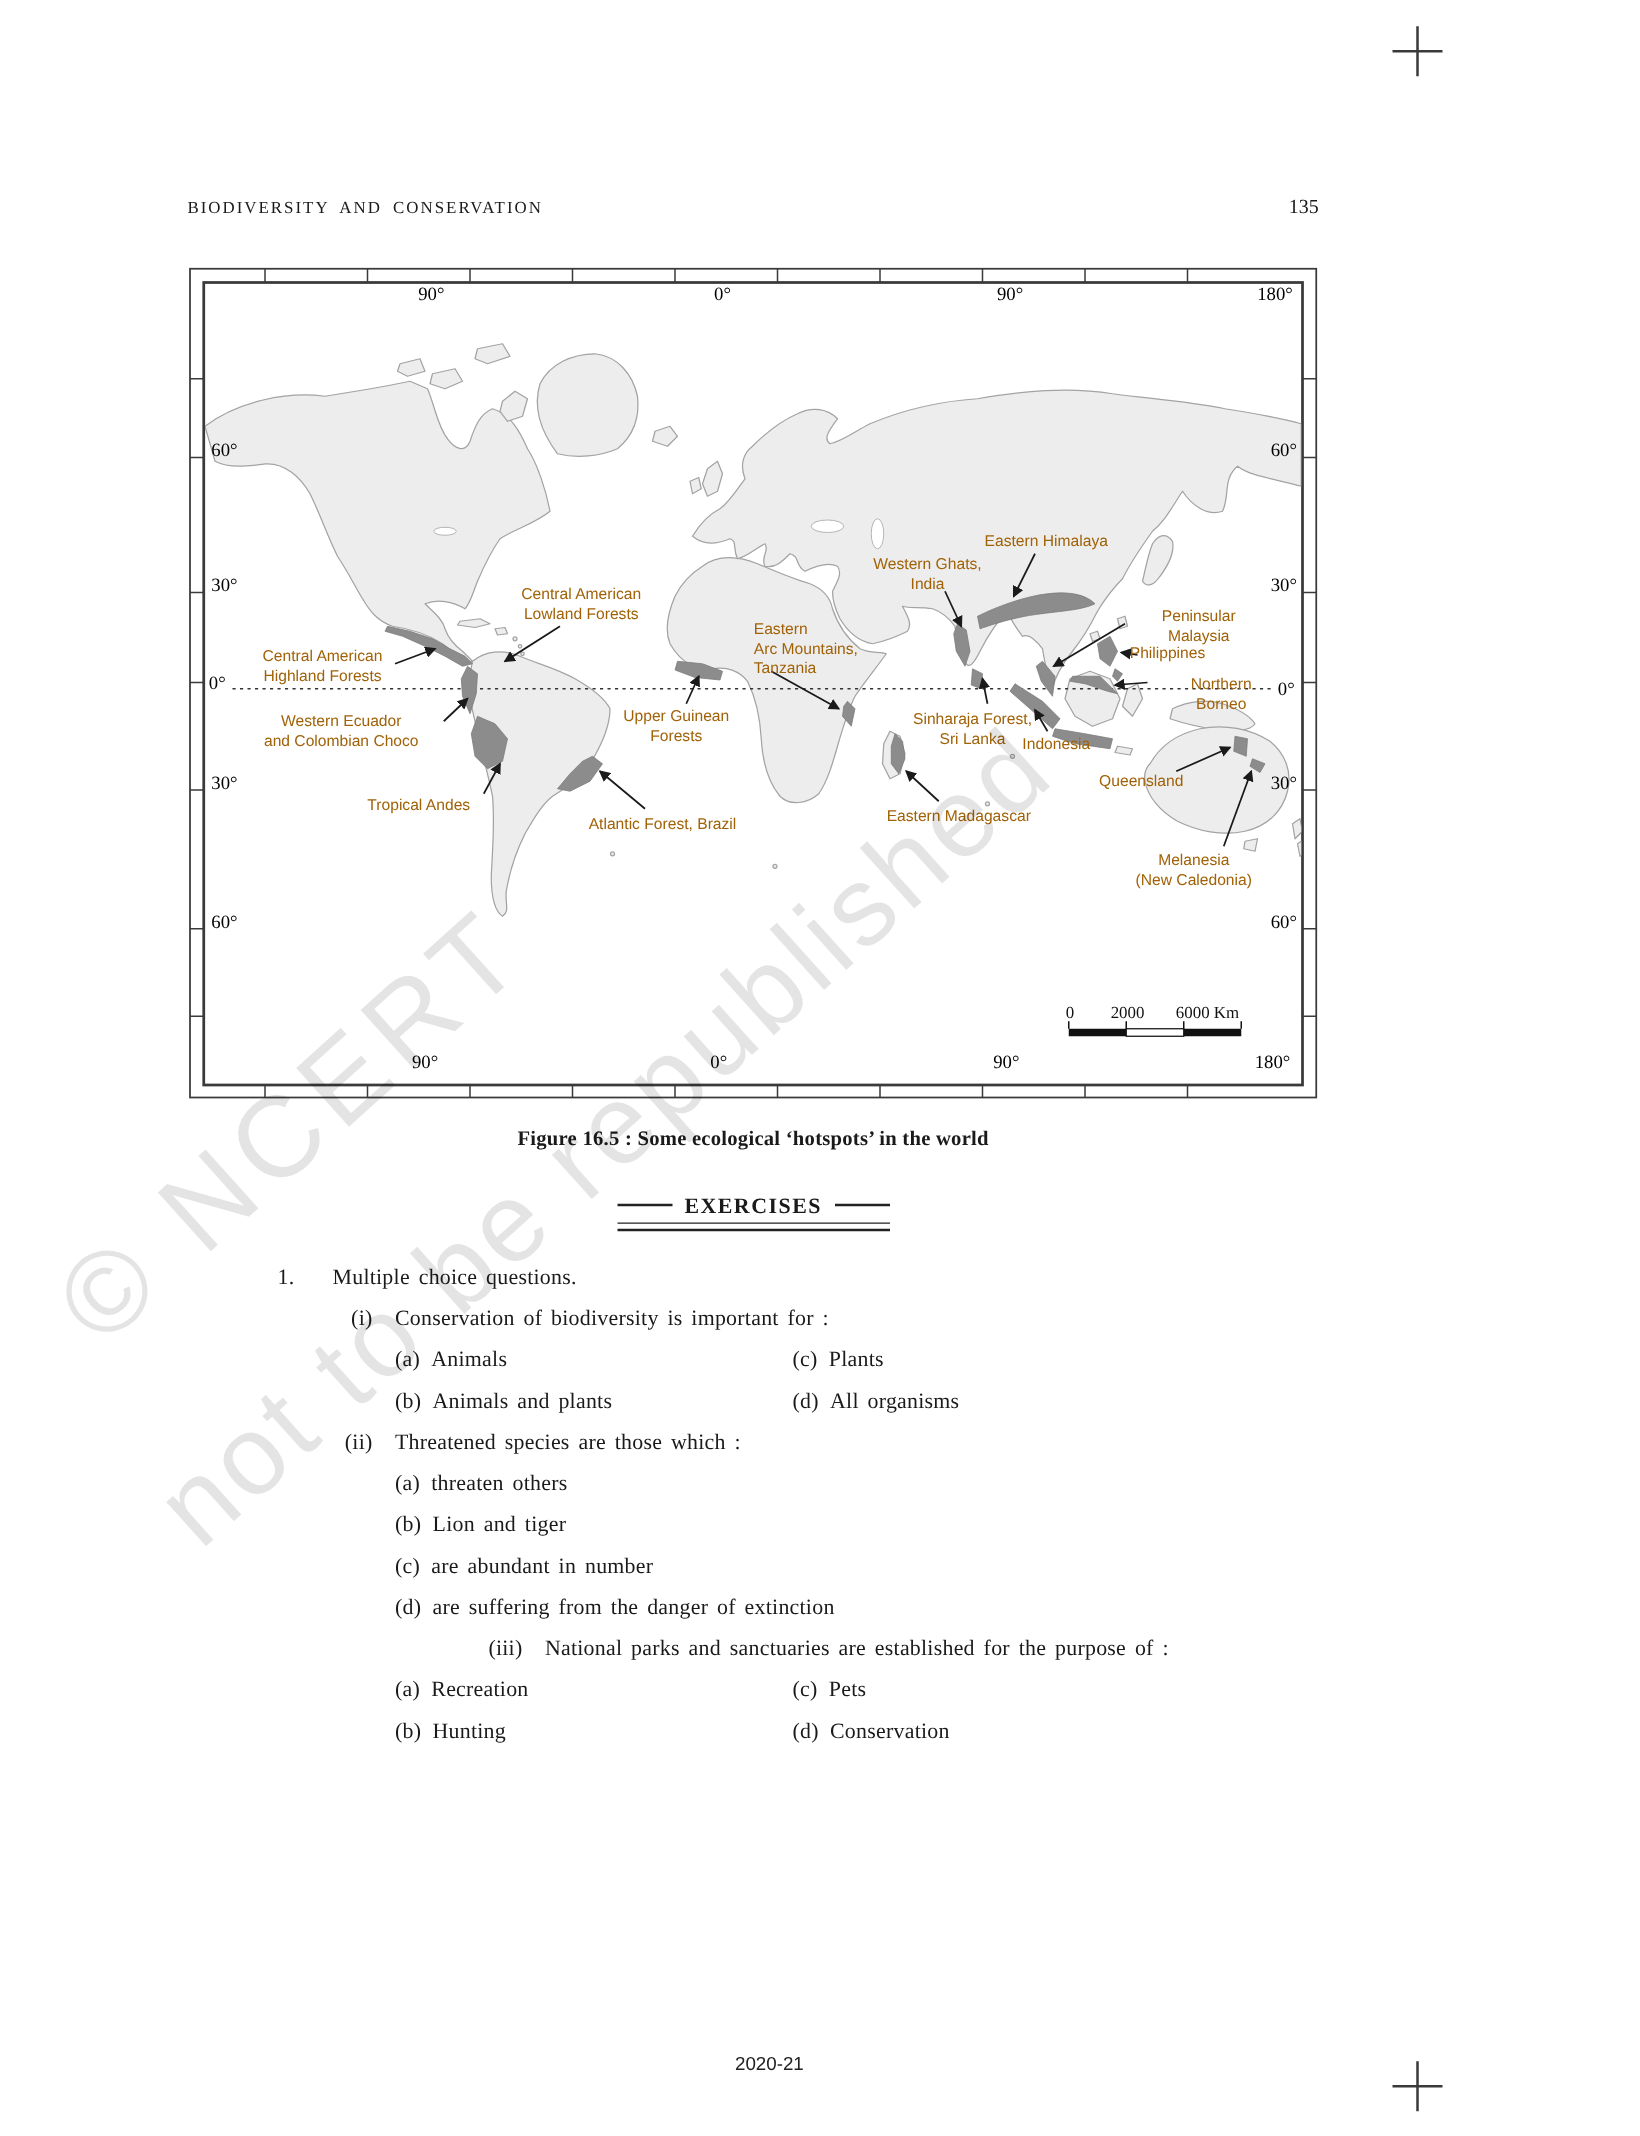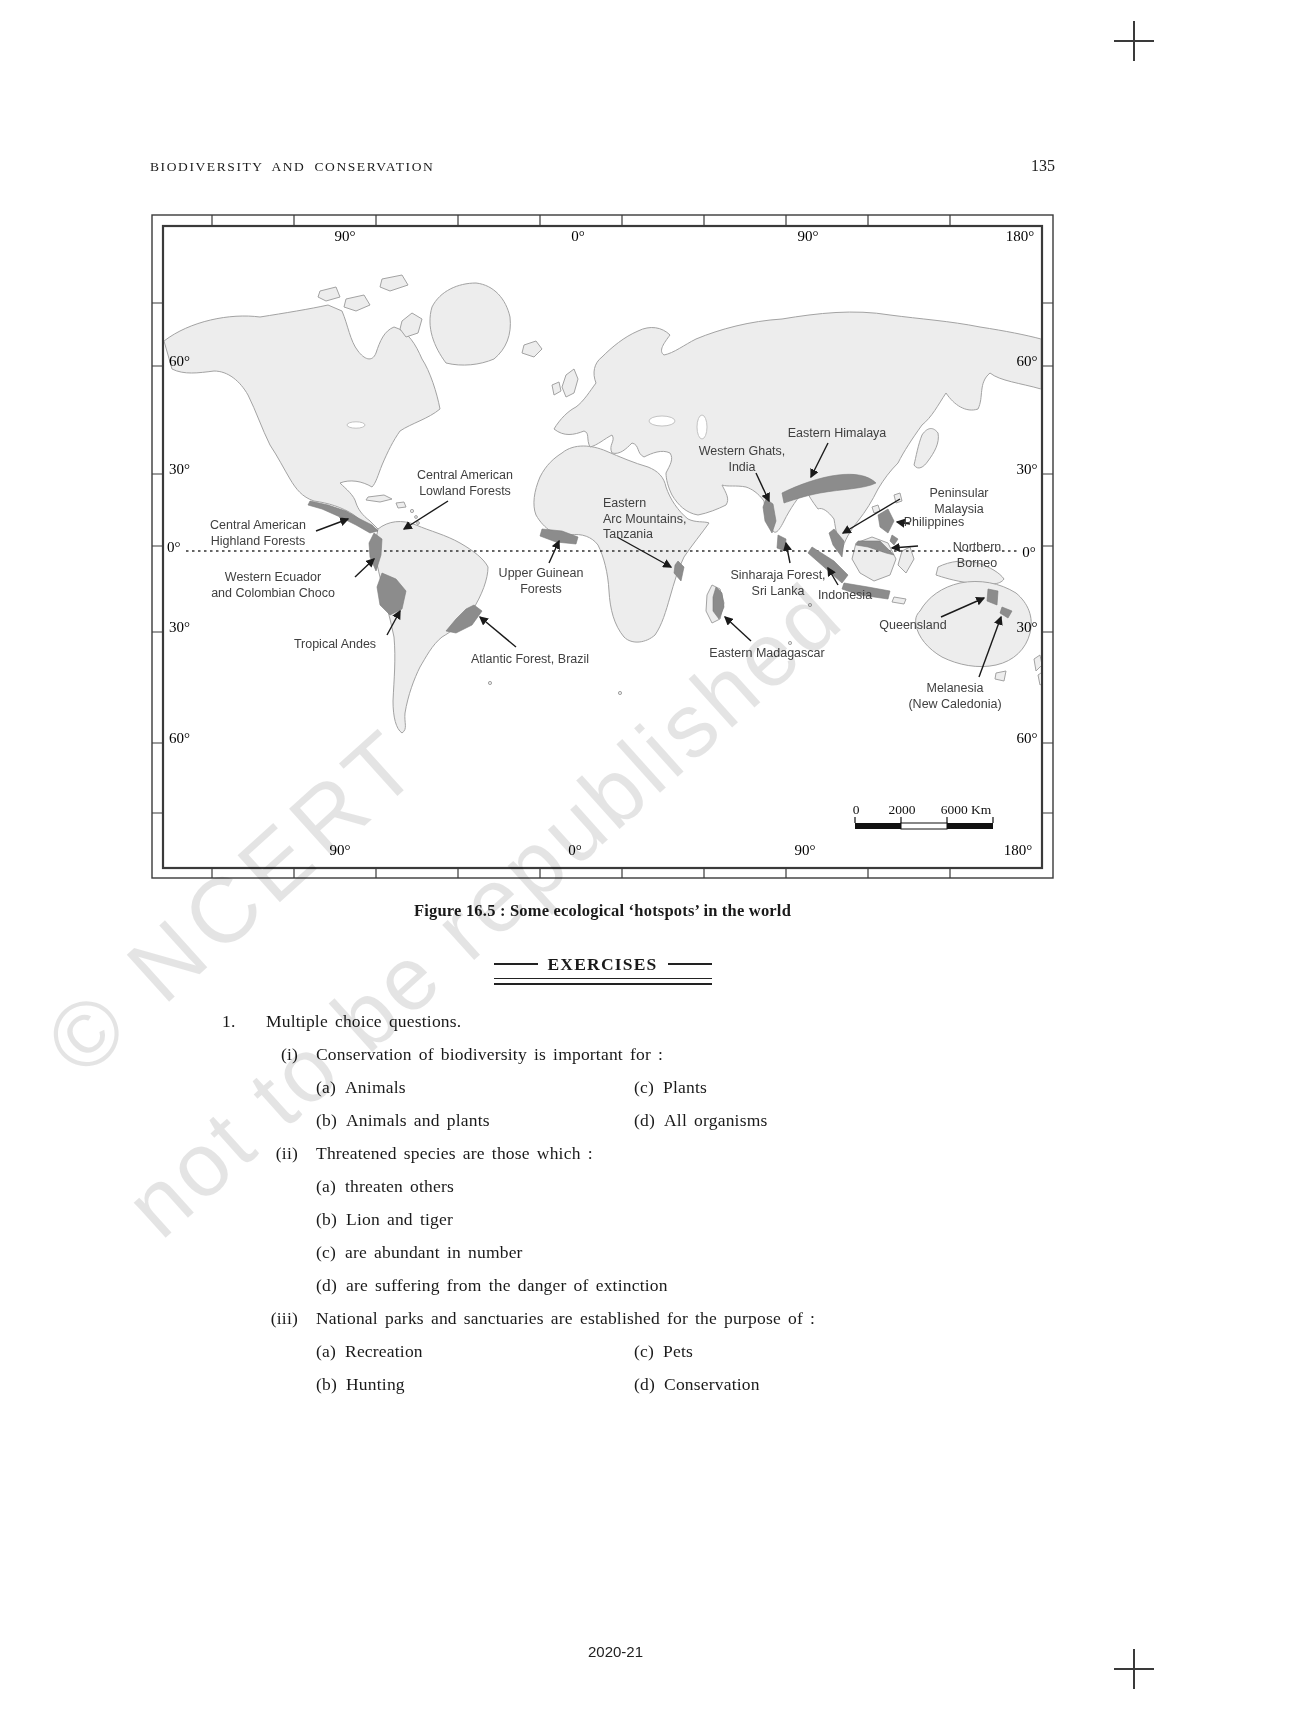--- a/index.html
+++ b/index.html
@@ -11,21 +11,21 @@
   .header{position:absolute;left:150px;top:157px;width:905px;display:flex;justify-content:space-between;align-items:baseline;}
   .header .left{font-size:13.5px;letter-spacing:1.6px;word-spacing:4px;}
   .header .right{font-size:16px;}
   
   .cm{position:absolute;background:#3a3a3a;}
   
   .figure{position:absolute;left:150px;top:213px;width:905px;height:667px;}
   .figure svg{position:absolute;left:0;top:0;}
   .gl{position:absolute;font-size:15px;color:#000000;white-space:nowrap;}
   .gl.cx{transform:translateX(-50%);}
-  .hl{position:absolute;font-family:"Liberation Sans",sans-serif;font-size:12.5px;line-height:15.5px;color:#404040;
+  .hl{position:absolute;font-family:"Liberation Sans",sans-serif;font-size:12.5px;line-height:15.5px;color:#a16207;
       white-space:pre-line;text-align:center;transform:translateX(-50%);}
   .hl.la{transform:none;text-align:left;}
   .scale-label{position:absolute;font-size:13.5px;color:#111;transform:translateX(-50%);white-space:nowrap;}
   .caption{position:absolute;left:150px;top:901px;width:905px;text-align:center;font-weight:bold;font-size:16.5px;letter-spacing:.2px;}
   
   .watermark{position:absolute;left:40px;top:470px;width:1160px;height:860px;pointer-events:none;
      transform:rotate(-42deg);transform-origin:50% 50%;color:rgba(0,0,0,0.105);
      font-family:"Liberation Sans",sans-serif;z-index:6;}
   .watermark .wm1{font-size:92px;letter-spacing:8px;margin:120px 0 70px 60px;}
   .watermark .wm2{font-size:90px;letter-spacing:4px;margin-left:10px;white-space:nowrap;}
@@ -285,21 +285,21 @@
     <span class="roman">(ii)</span>
     <span class="rtext">Threatened species are those which :</span>
   </div>
   <div class="opts1">
     <div class="orow"><span class="okey">(a)</span><span>threaten others</span></div>
     <div class="orow"><span class="okey">(b)</span><span>Lion and tiger</span></div>
     <div class="orow"><span class="okey">(c)</span><span>are abundant in number</span></div>
     <div class="orow"><span class="okey">(d)</span><span>are suffering from the danger of extinction</span></div>
   </div>
 
-  <div class="roman-row" style="margin-top:0;">
+  <div class="roman-row" style="margin-top:0;justify-content:center;">
     <span class="roman">(iii)</span>
     <span class="rtext">National parks and sanctuaries are established for the purpose of :</span>
   </div>
   <div class="opts2">
     <div><span class="okey">(a)</span><span>Recreation</span></div>
     <div><span class="okey">(c)</span><span>Pets</span></div>
     <div><span class="okey">(b)</span><span>Hunting</span></div>
     <div><span class="okey">(d)</span><span>Conservation</span></div>
   </div>
 </div>

